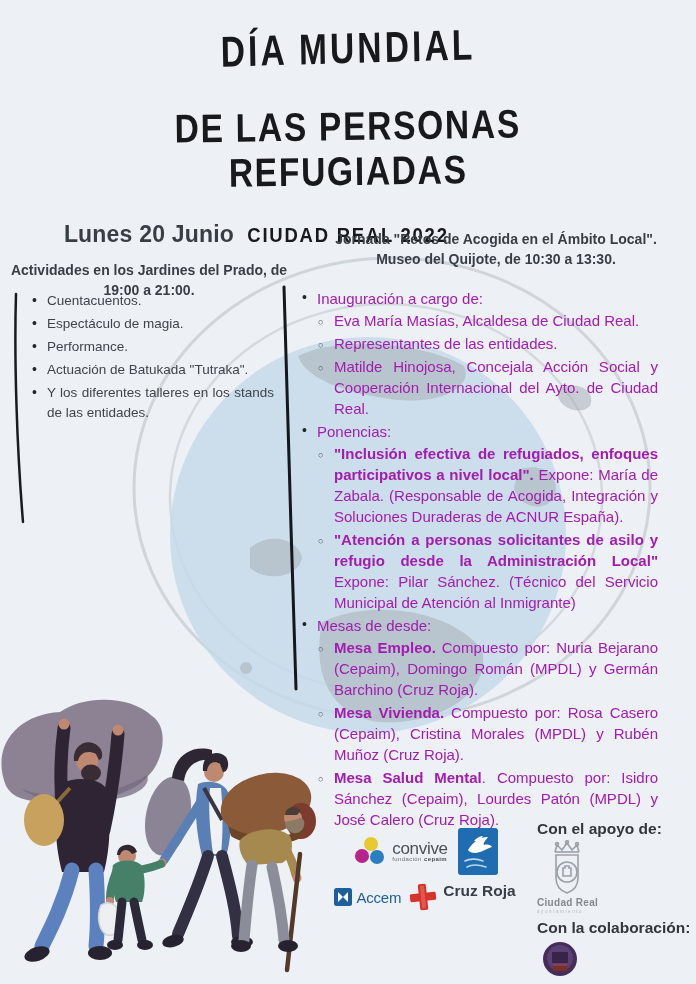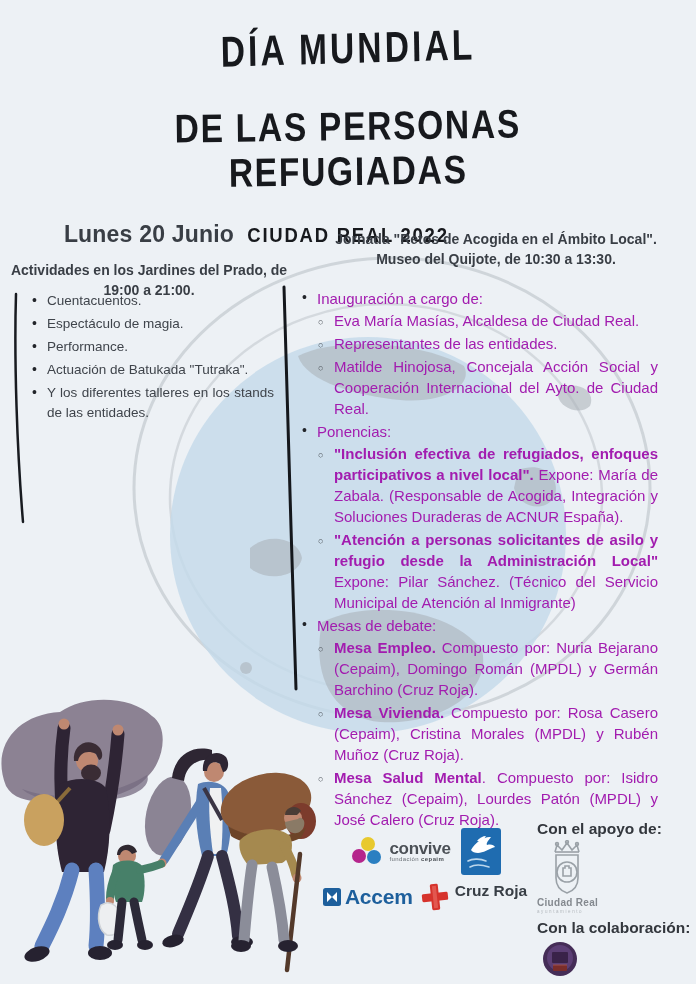--- a/index.html
+++ b/index.html
@@ -43,25 +43,25 @@
   .r-sub{position:relative;padding-left:17px;margin-left:15px;text-align:justify;margin-bottom:2px}
   .r-sub::before{content:"○";position:absolute;left:1px;top:2px;font-size:9px;color:#4a4f56}
   .b{font-weight:700}
 
   
   .footer-label{font-size:15.5px;font-weight:600;color:#33373d}
   .org{position:absolute;left:305px;top:818px;width:240px;text-align:center;z-index:2}
   .org-row{display:flex;justify-content:center;align-items:center;margin-top:10px}
   .convive{display:flex;align-items:center;margin-right:10px}
   .convive-text{text-align:left;margin-left:4px}
-  .convive-name{font-size:17px;font-weight:700;color:#4b5056;line-height:15px;letter-spacing:-.3px}
+  .convive-name{font-size:17px;font-weight:400;color:#4b5056;line-height:15px;letter-spacing:-.3px}
   .convive-sub{font-size:6px;color:#6a7076;letter-spacing:.4px}
   .convive-sub .b{color:#4b5056}
   .accem{display:flex;align-items:center;margin-right:8px}
-  .accem-name{font-size:21px;font-weight:700;color:#1d5f9c;margin-left:4px;letter-spacing:-.2px}
+  .accem-name{font-size:15px;font-weight:400;color:#1d5f9c;margin-left:4px;letter-spacing:-.2px}
   .cruz{display:flex;align-items:flex-start}
   .cruz-name{font-size:15.5px;font-weight:700;color:#383e45;margin-left:6px}
 
   .support{position:absolute;left:537px;top:820px;width:155px;z-index:2;text-align:left}
   .cr-name{font-size:10px;font-weight:700;color:#84898f;letter-spacing:.3px;margin-top:1px}
   .cr-sub{font-size:4.5px;letter-spacing:1.6px;color:#b4b9be;margin-top:1px}
   .collab-label{margin-top:5px}
 
   .illustration{position:absolute;left:0;top:688px;z-index:2}
 </style>
@@ -118,21 +118,21 @@
 
     <div class="r-item">Inauguración a cargo de:</div>
     <div class="r-sub"><span class="b"></span><span>Eva María Masías, Alcaldesa de Ciudad Real.</span></div>
     <div class="r-sub"><span class="b"></span><span>Representantes de las entidades.</span></div>
     <div class="r-sub"><span class="b"></span><span>Matilde Hinojosa, Concejala Acción Social y Cooperación Internacional del Ayto. de Ciudad Real.</span></div>
 
     <div class="r-item">Ponencias:</div>
     <div class="r-sub"><span class="b">"Inclusión efectiva de refugiados, enfoques participativos a nivel local".</span><span> Expone: María de Zabala. (Responsable de Acogida, Integración y Soluciones Duraderas de ACNUR España).</span></div>
     <div class="r-sub"><span class="b">"Atención a personas solicitantes de asilo y refugio desde la Administración Local"</span><span> Expone: Pilar Sánchez. (Técnico del Servicio Municipal de Atención al Inmigrante)</span></div>
 
-    <div class="r-item">Mesas de debate:</div>
+    <div class="r-item">Mesas de desde:</div>
     <div class="r-sub"><span class="b">Mesa Empleo.</span><span> Compuesto por: Nuria Bejarano (Cepaim), Domingo Román (MPDL) y Germán Barchino (Cruz Roja).</span></div>
     <div class="r-sub"><span class="b">Mesa Vivienda.</span><span> Compuesto por: Rosa Casero (Cepaim), Cristina Morales (MPDL) y Rubén Muñoz (Cruz Roja).</span></div>
     <div class="r-sub"><span class="b">Mesa Salud Mental</span><span>. Compuesto por: Isidro Sánchez (Cepaim), Lourdes Patón (MPDL) y José Calero (Cruz Roja).</span></div>
   </div>
 
   <svg class="illustration" width="320" height="296" viewBox="0 0 320 296">
 
     <g>
       <path d="M6,98 C-10,58 18,26 60,24 C85,6 132,8 152,28 C170,40 163,74 148,88 C132,108 96,114 60,113 C34,115 14,113 6,98 Z" fill="#8c8293"></path>
       <path d="M22,101 C52,113 112,110 147,87 C151,96 140,106 120,110 C80,118 37,115 22,101 Z" fill="#756b80" opacity=".75"></path>

